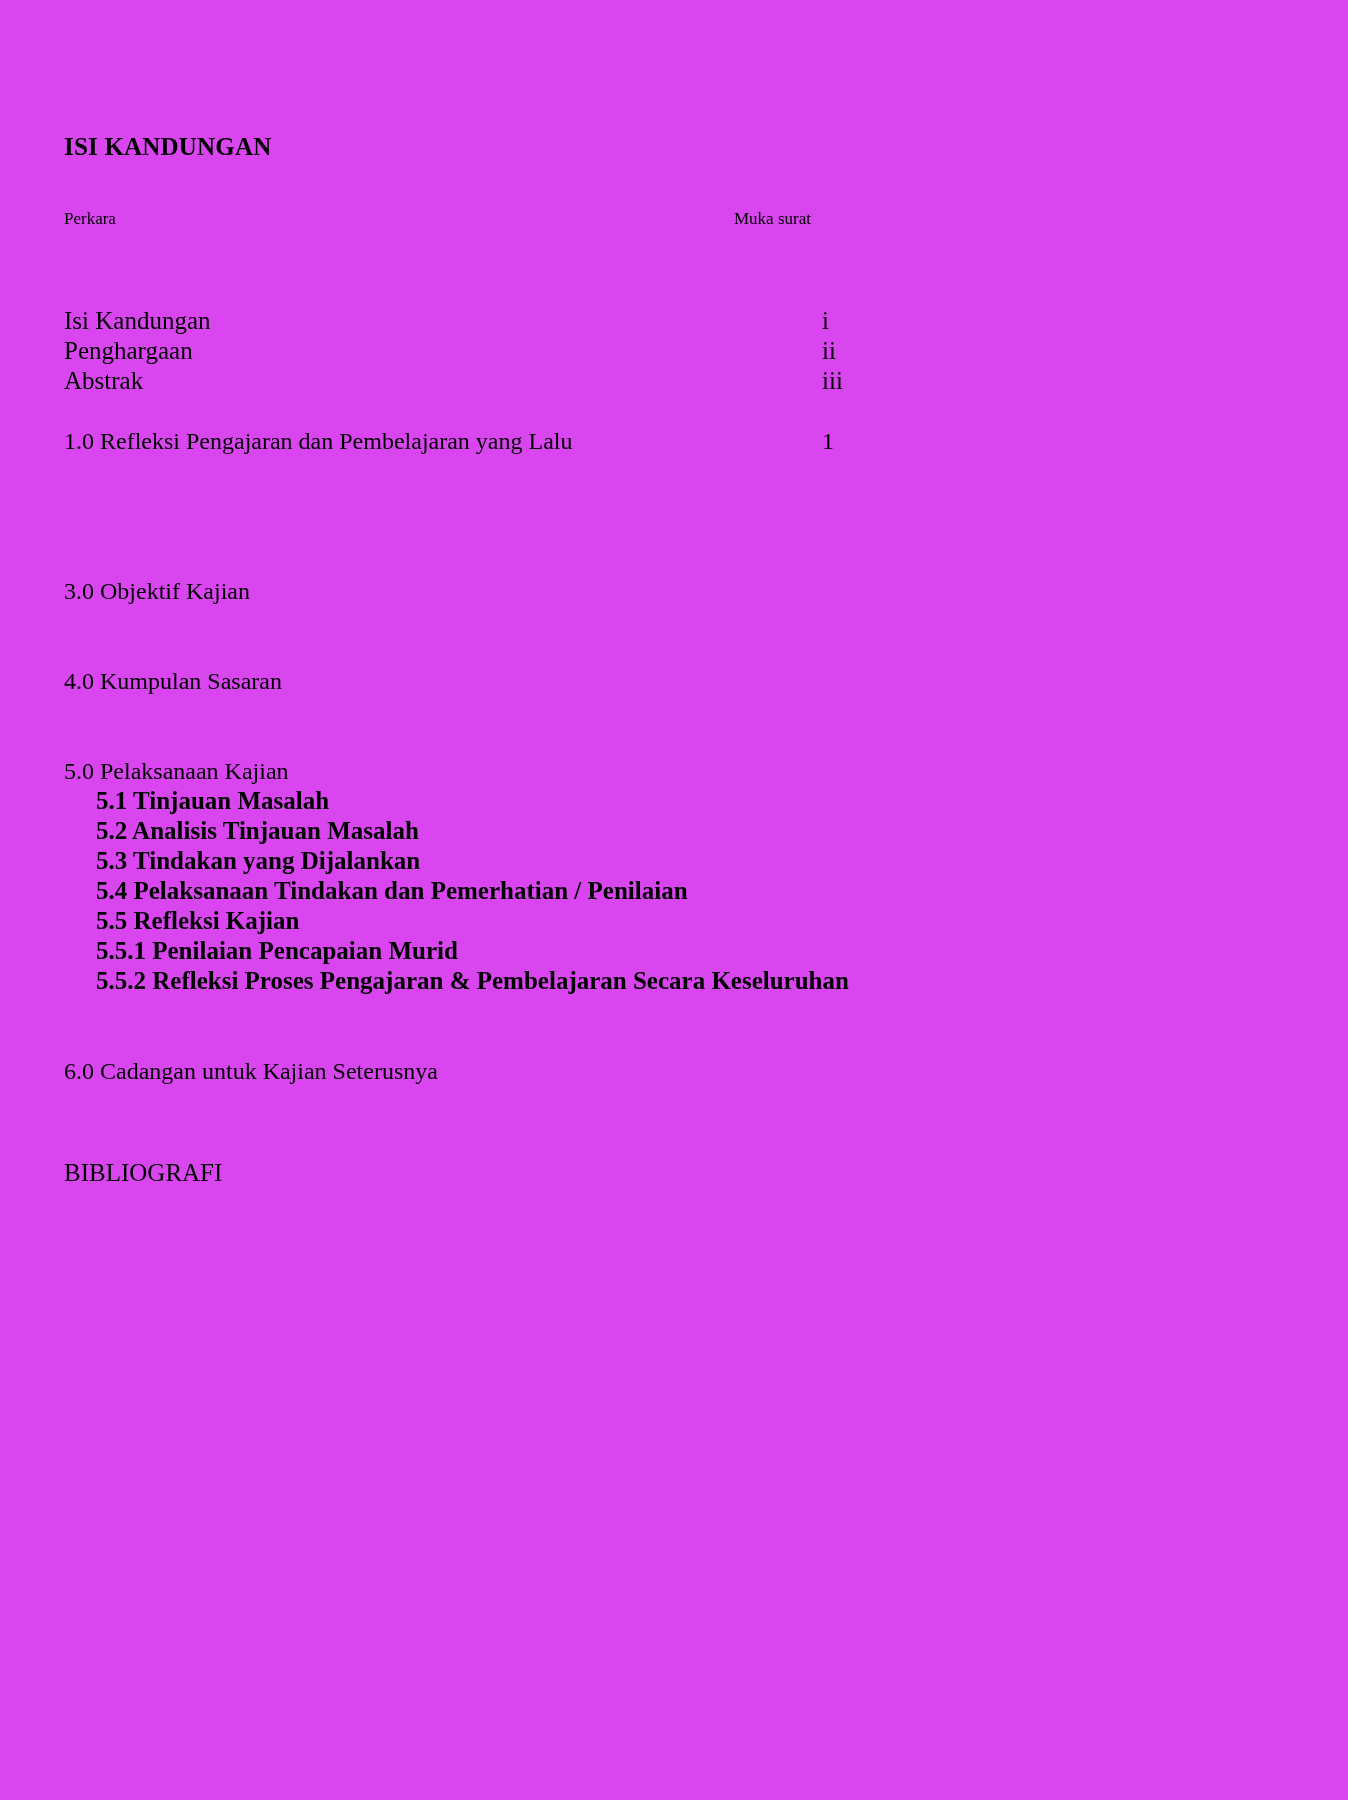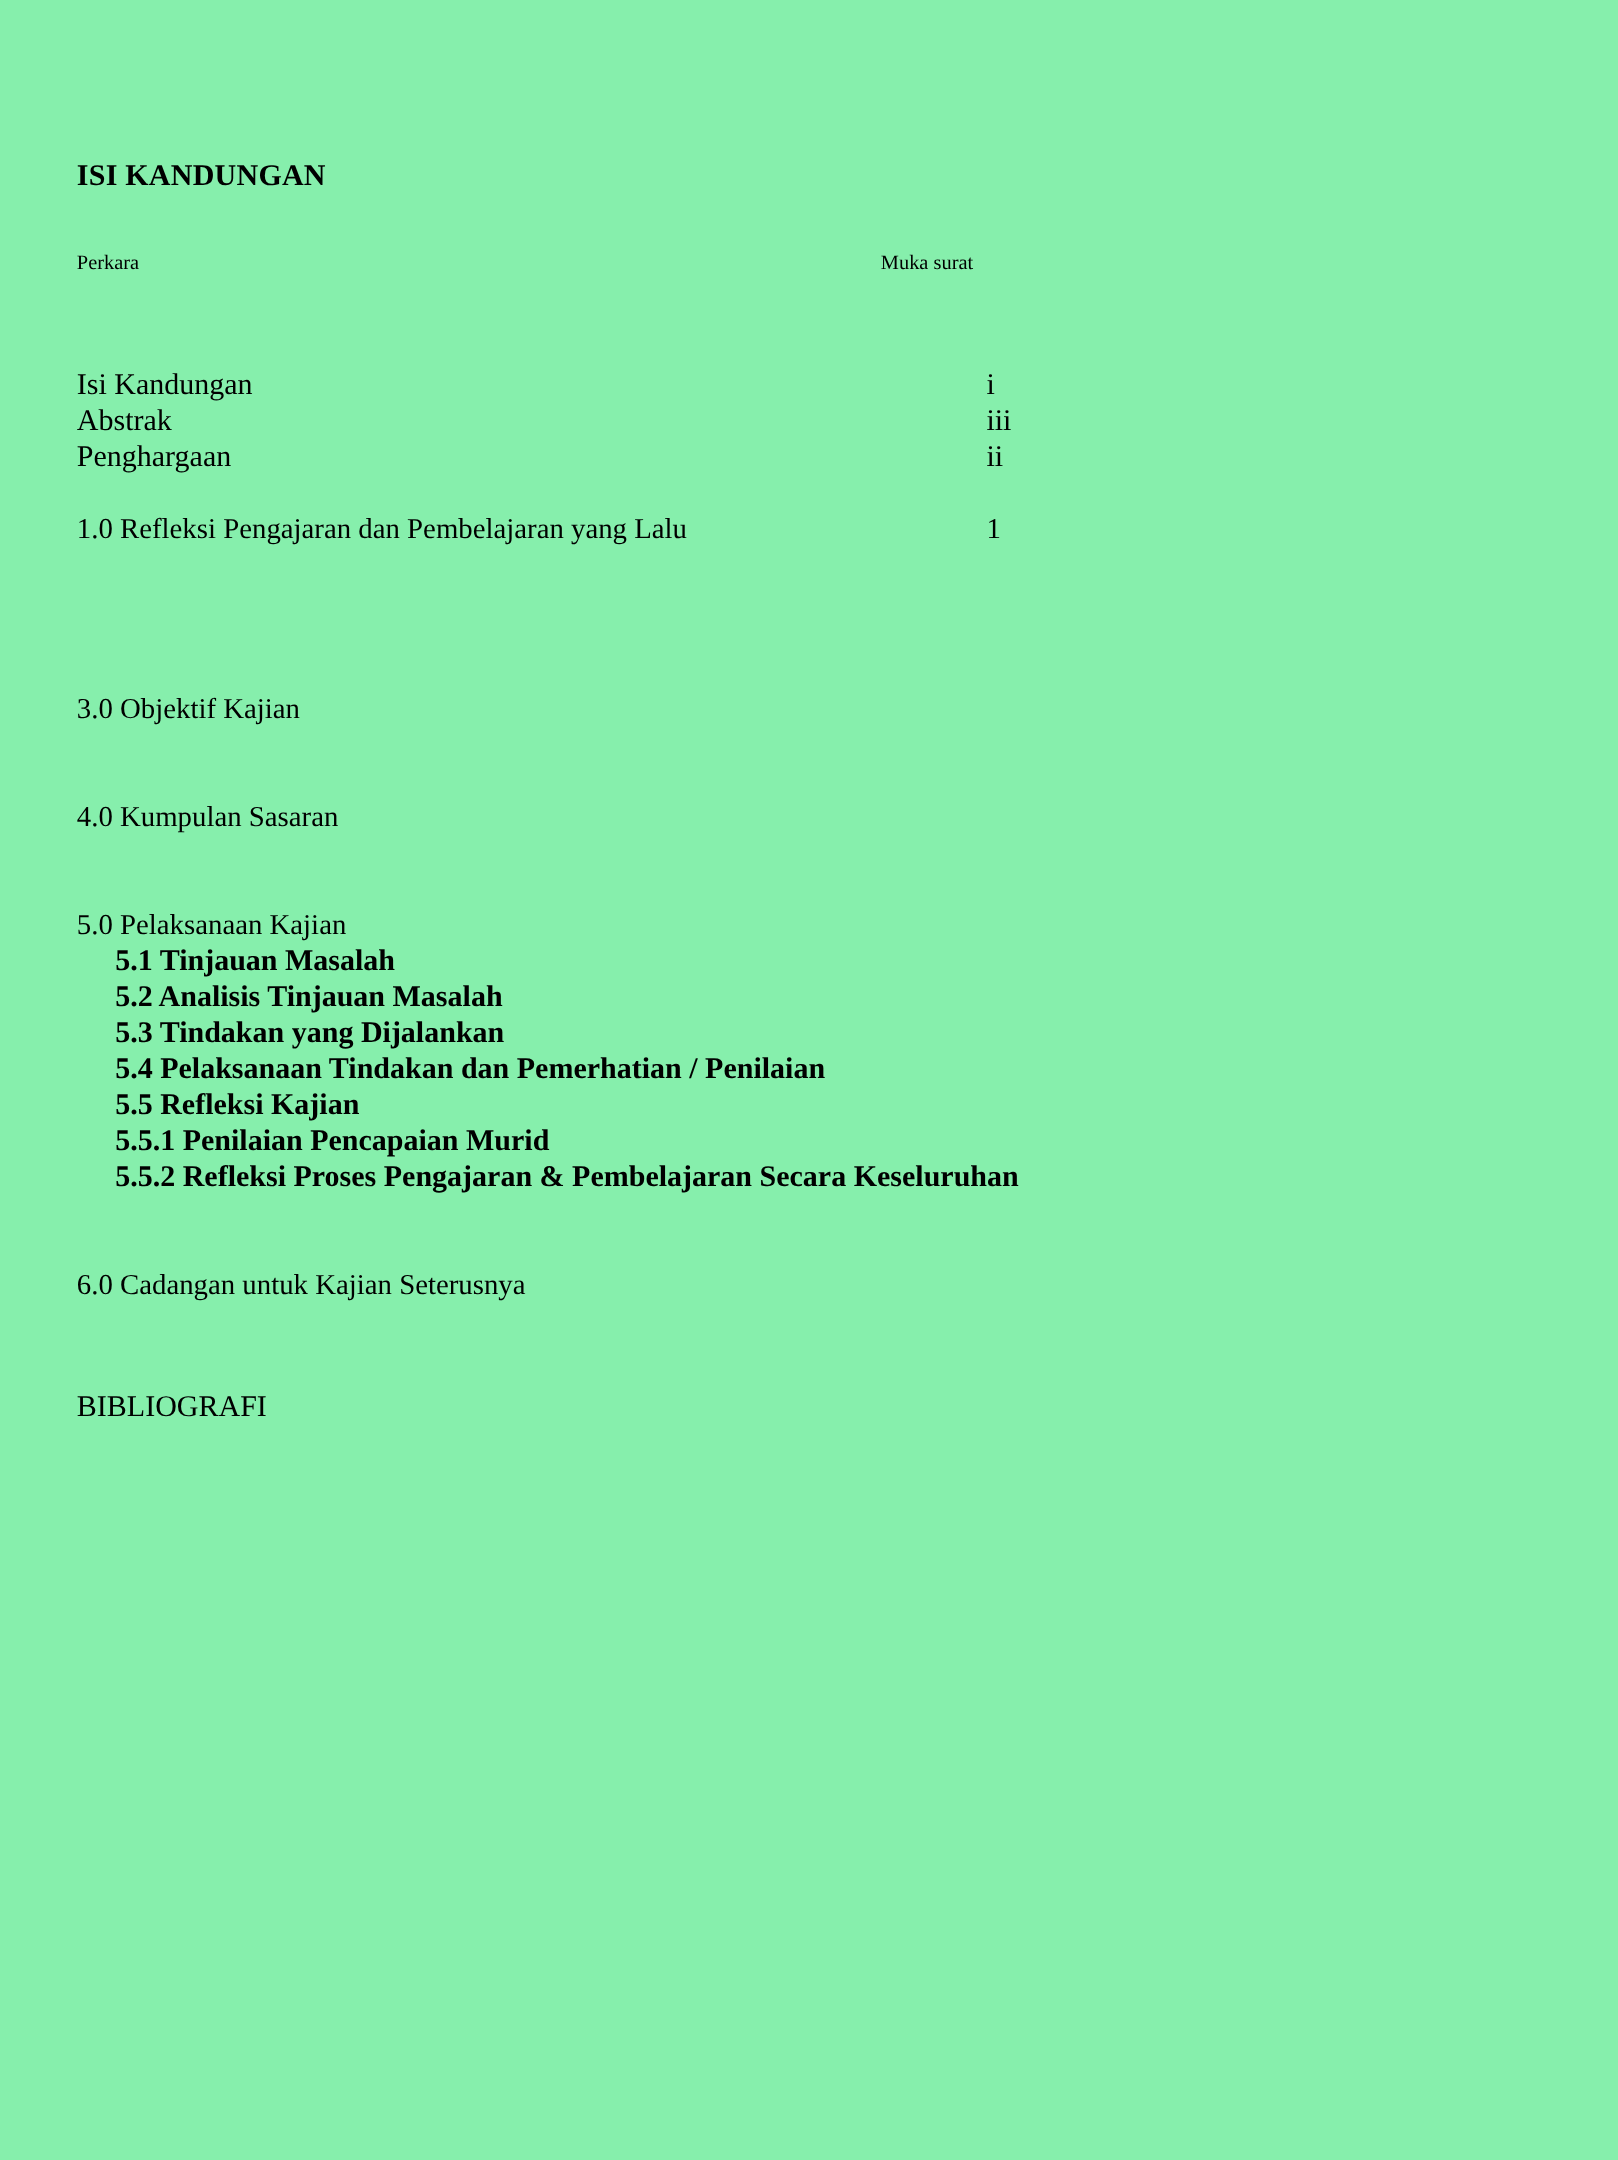--- a/index.html
+++ b/index.html
@@ -12,21 +12,21 @@
     width: 1348px;
     height: 1800px;
     font-family: "Liberation Serif", "DejaVu Serif", serif;
     color: #000000;
     -webkit-font-smoothing: antialiased;
   }
   .page {
     position: relative;
     width: 1348px;
     height: 1800px;
-    background: #86efac;
+    background: #d946ef;
     box-sizing: border-box;
   }
   .content {
     position: absolute;
     left: 64px;
     top: 132px;
     width: 1050px;
   }
   .doc-title {
     font-size: 25px;
@@ -99,26 +99,26 @@
 
     <div class="spacer-lg"></div>
     <div class="spacer-md"></div>
 
     <div class="front-list">
       <div class="line">
         <span class="name">Isi Kandungan</span>
         <span class="num">i</span>
       </div>
       <div class="line">
+        <span class="name">Penghargaan</span>
+        <span class="num">ii</span>
+      </div>
+      <div class="line">
         <span class="name">Abstrak</span>
         <span class="num">iii</span>
-      </div>
-      <div class="line">
-        <span class="name">Penghargaan</span>
-        <span class="num">ii</span>
       </div>
     </div>
 
     <div class="spacer-md"></div>
 
     <div class="section">
       <span class="sec-label">1.0 Refleksi Pengajaran dan Pembelajaran yang Lalu</span>
       <span class="sec-page">1</span>
     </div>
 

